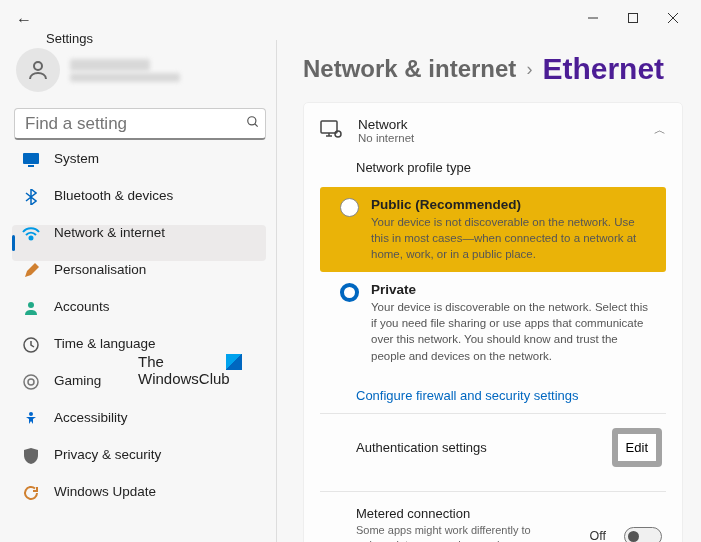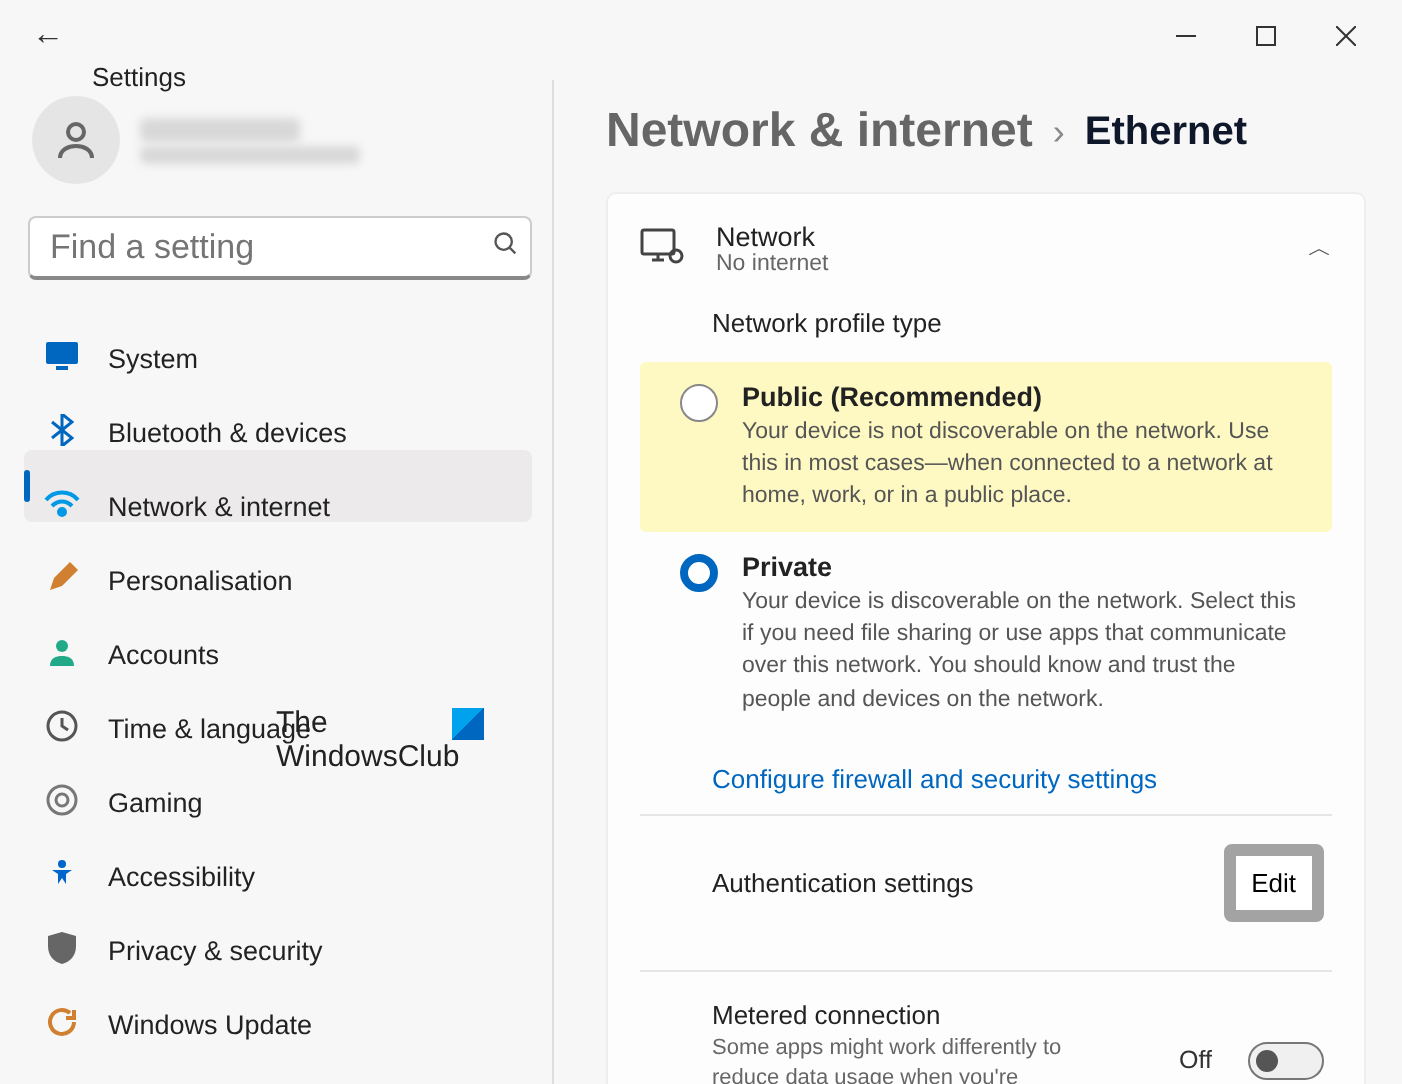--- a/index.html
+++ b/index.html
@@ -21,45 +21,45 @@
   .blur-line { background: #d8d8d8; border-radius: 3px; filter: blur(2px); }
   .blur-name { width: 80px; height: 12px; }
   .blur-email { width: 110px; height: 9px; }
   
   .search-wrap { margin: 2px 10px 10px 6px; }
   .search { display: flex; align-items: center; background: #fff; border: 1px solid #ccc; border-bottom: 2px solid #888; border-radius: 4px; height: 32px; padding: 0 10px; }
   .search input { border: none; outline: none; flex: 1; font-size: 17px; background: transparent; }
   .search-icon { color: #555; font-size: 14px; }
   
   .nav { flex: 1; overflow-y: auto; padding-right: 6px; }
-  .nav-item { display: flex; align-items: flex-end; height: 36px; padding: 0 10px; gap: 14px; border-radius: 4px; margin: 1px 4px; cursor: pointer; position: relative; font-size: 13.5px; color: #222; }
+  .nav-item { display: flex; align-items: flex-start; height: 36px; padding: 0 10px; gap: 14px; border-radius: 4px; margin: 1px 4px; cursor: pointer; position: relative; font-size: 13.5px; color: #222; }
   .nav-item.active { background: #eceaea; font-weight: 400; }
   .nav-item.active::before { content: ""; position: absolute; left: 0; top: 10px; bottom: 10px; width: 3px; background: #0067c0; border-radius: 2px; }
   .nav-icon { width: 18px; height: 18px; display: flex; align-items: center; justify-content: center; }
   
   .divider { width: 1px; background: #ddd; margin: 4px 0 0 0; }
   
   .main { flex: 1; padding: 16px 18px 0 26px; overflow-y: auto; }
   .breadcrumb { display: flex; align-items: center; gap: 10px; margin-bottom: 16px; }
   .bc-link { font-size: 24px; font-weight: 600; color: #666; cursor: pointer; }
   .bc-sep { font-size: 18px; color: #888; }
-  .bc-current { font-size: 20px; font-weight: 600; color: #0f172a; }
+  .bc-current { font-size: 30px; font-weight: 600; color: #4c1d95; }
   
   .card { background: #fdfdfd; border: 1px solid #eee; border-radius: 5px; padding: 14px 16px; margin-bottom: 8px; }
   .net-header { display: flex; align-items: center; gap: 16px; }
   .net-icon { width: 22px; height: 22px; }
   .net-info { flex: 1; }
   .net-title { font-size: 13.5px; color: #222; }
   .net-sub { font-size: 11.5px; color: #666; }
   .chevron { font-size: 12px; color: #555; }
   
   .section-label { font-size: 13px; color: #222; margin: 16px 0 12px 36px; }
   
   .radio-block { display: flex; gap: 12px; padding: 10px 12px 10px 20px; border-radius: 3px; margin-left: 0; }
-  .radio-block.highlight { background: #fef9c3; justify-content: space-between; }
+  .radio-block.highlight { background: #eab308; justify-content: space-between; }
   .radio { width: 19px; height: 19px; border-radius: 50%; border: 1px solid #888; flex-shrink: 0; margin-top: 1px; position: relative; background: #fff; }
   .radio.selected-thick { border: 4px solid #0067c0; }
   .radio-text { flex: 1; }
   .radio-title { font-size: 13.5px; font-weight: 600; color: #222; }
   .radio-desc { font-size: 11.5px; color: #555; margin-top: 2px; line-height: 1.4; }
   
   .link { color: #0067c0; font-size: 13px; margin: 14px 0 10px 36px; cursor: pointer; display: block; }
   
   .hr { border: none; border-top: 1px solid #e5e5e5; margin: 10px 0 0 0; }
   

